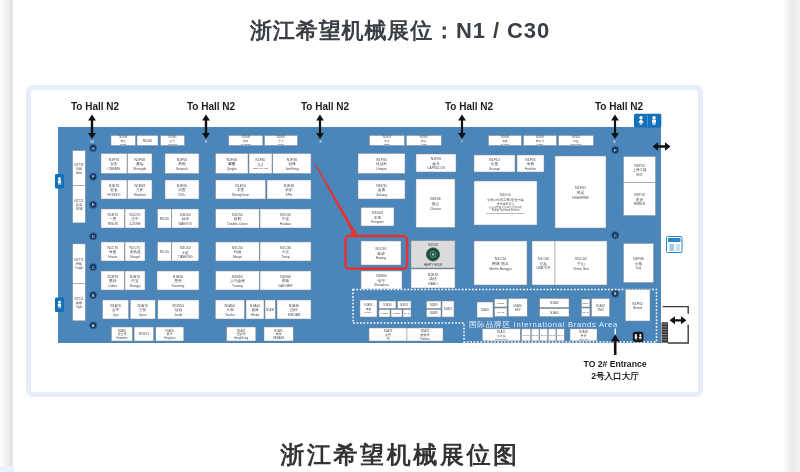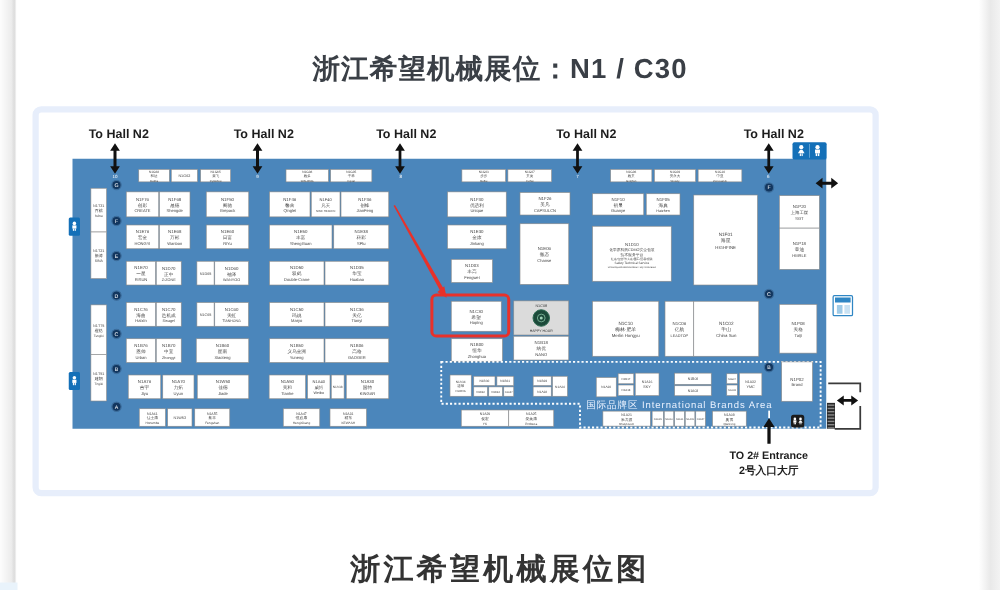--- a/index.html
+++ b/index.html
@@ -1,21 +1,21 @@
 <!DOCTYPE html>
 <html><head><meta charset="utf-8"><style>
 html,body{margin:0;padding:0;}
 body{width:800px;height:472px;background:#ffffff;font-family:'Liberation Sans',sans-serif;position:relative;overflow:hidden;}
 </style></head><body>
 
 <div style="position:absolute;left:0;top:0;width:13px;height:472px;background:linear-gradient(90deg,#fdfdfd 0%,#ececec 70%,#dcdcdc 88%,#f6f6f6 100%);"></div>
 
 <div style="position:absolute;left:783px;top:0;width:17px;height:472px;background:linear-gradient(90deg,#ffffff 0%,#e9e9e9 55%,#f3f3f3 100%);"></div>
 
-<div style="position:absolute;left:0;top:16px;width:800px;text-align:center;font-size:22px;font-weight:bold;color:#3a3f46;letter-spacing:0.9px;margin-top:24px;">浙江希望机械展位：N1 / C30</div>
+<div style="position:absolute;left:0;top:16px;width:800px;text-align:center;font-size:22px;font-weight:bold;color:#3a3f46;letter-spacing:0.9px;">浙江希望机械展位：N1 / C30</div>
 
 <div style="position:absolute;left:26px;top:85px;width:667px;height:302px;border:5px solid #e7eefb;border-radius:7px;background:#ffffff;"></div>
 
 <div style="position:absolute;left:0;top:466px;width:14px;height:6px;background:#e9f3fb;"></div>
 
 <div style="position:absolute;left:0;top:439px;width:800px;text-align:center;font-size:24px;font-weight:bold;color:#333333;letter-spacing:2.6px;">浙江希望机械展位图</div>
 <svg style="position:absolute;left:0;top:0;" width="800" height="472" viewBox="0 0 800 472" font-family="Liberation Sans,sans-serif">
 
 <text x="95" y="110" font-size="10" font-weight="bold" fill="#1d1d1d" text-anchor="middle">To Hall N2</text>
 

